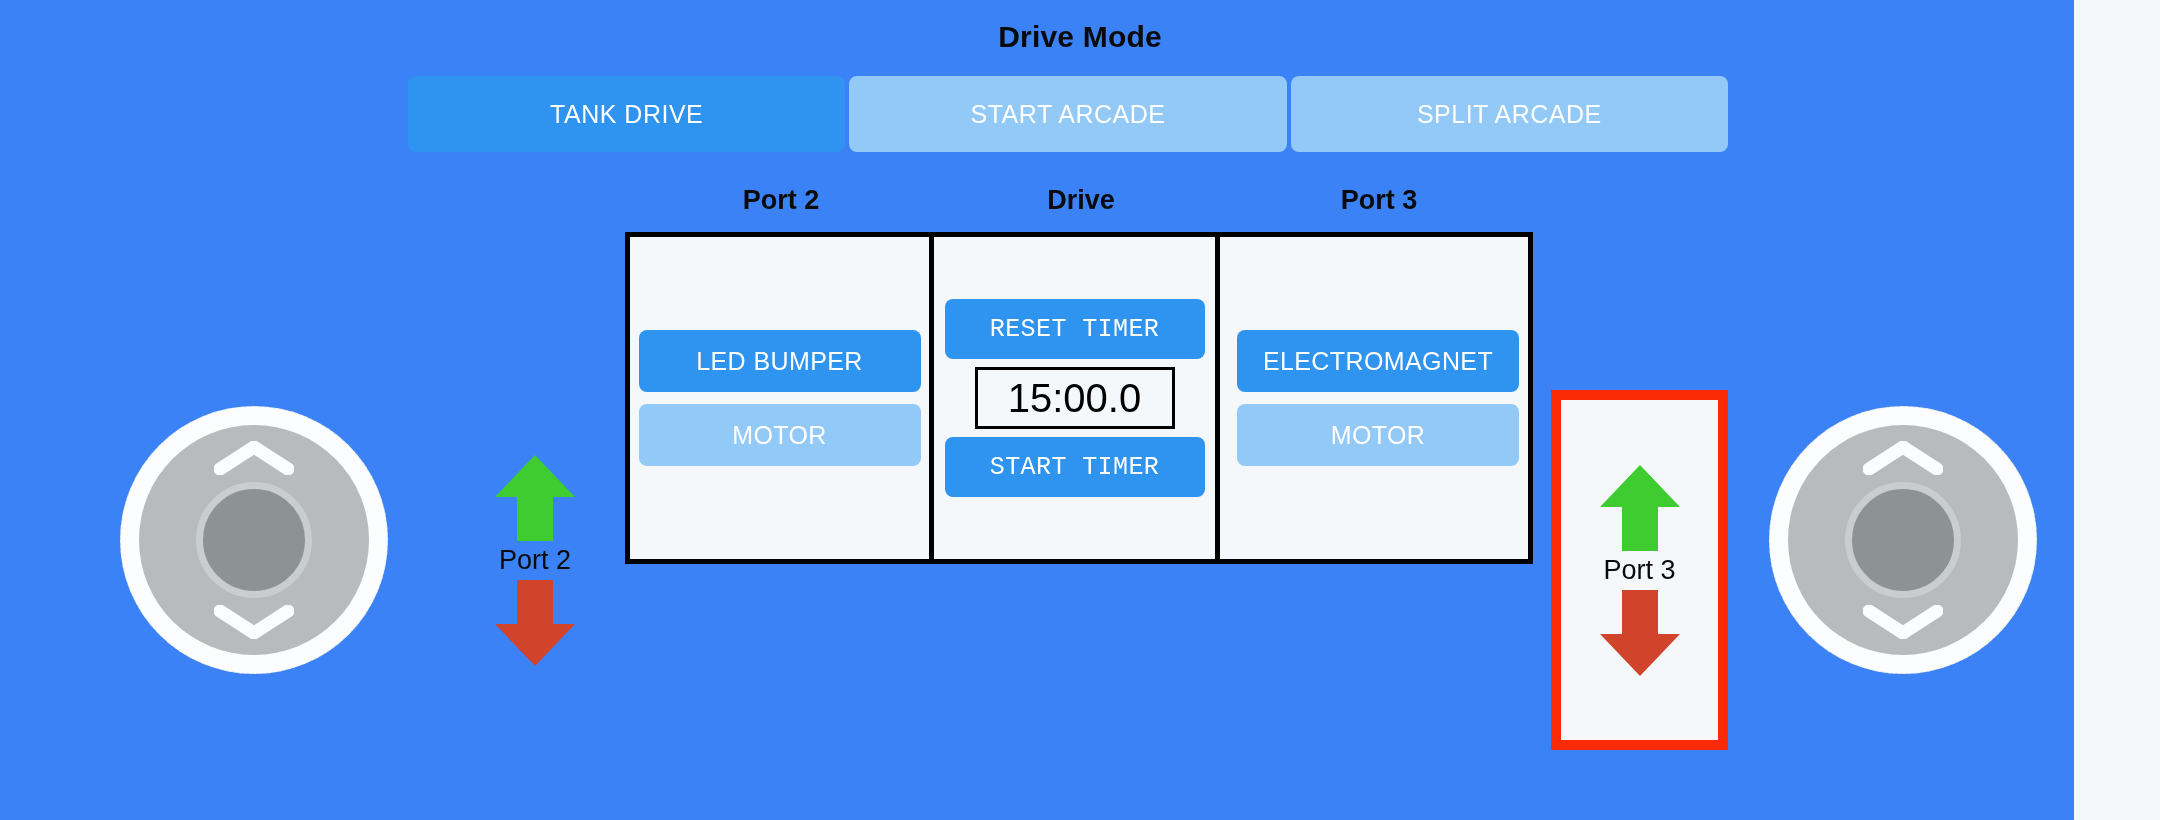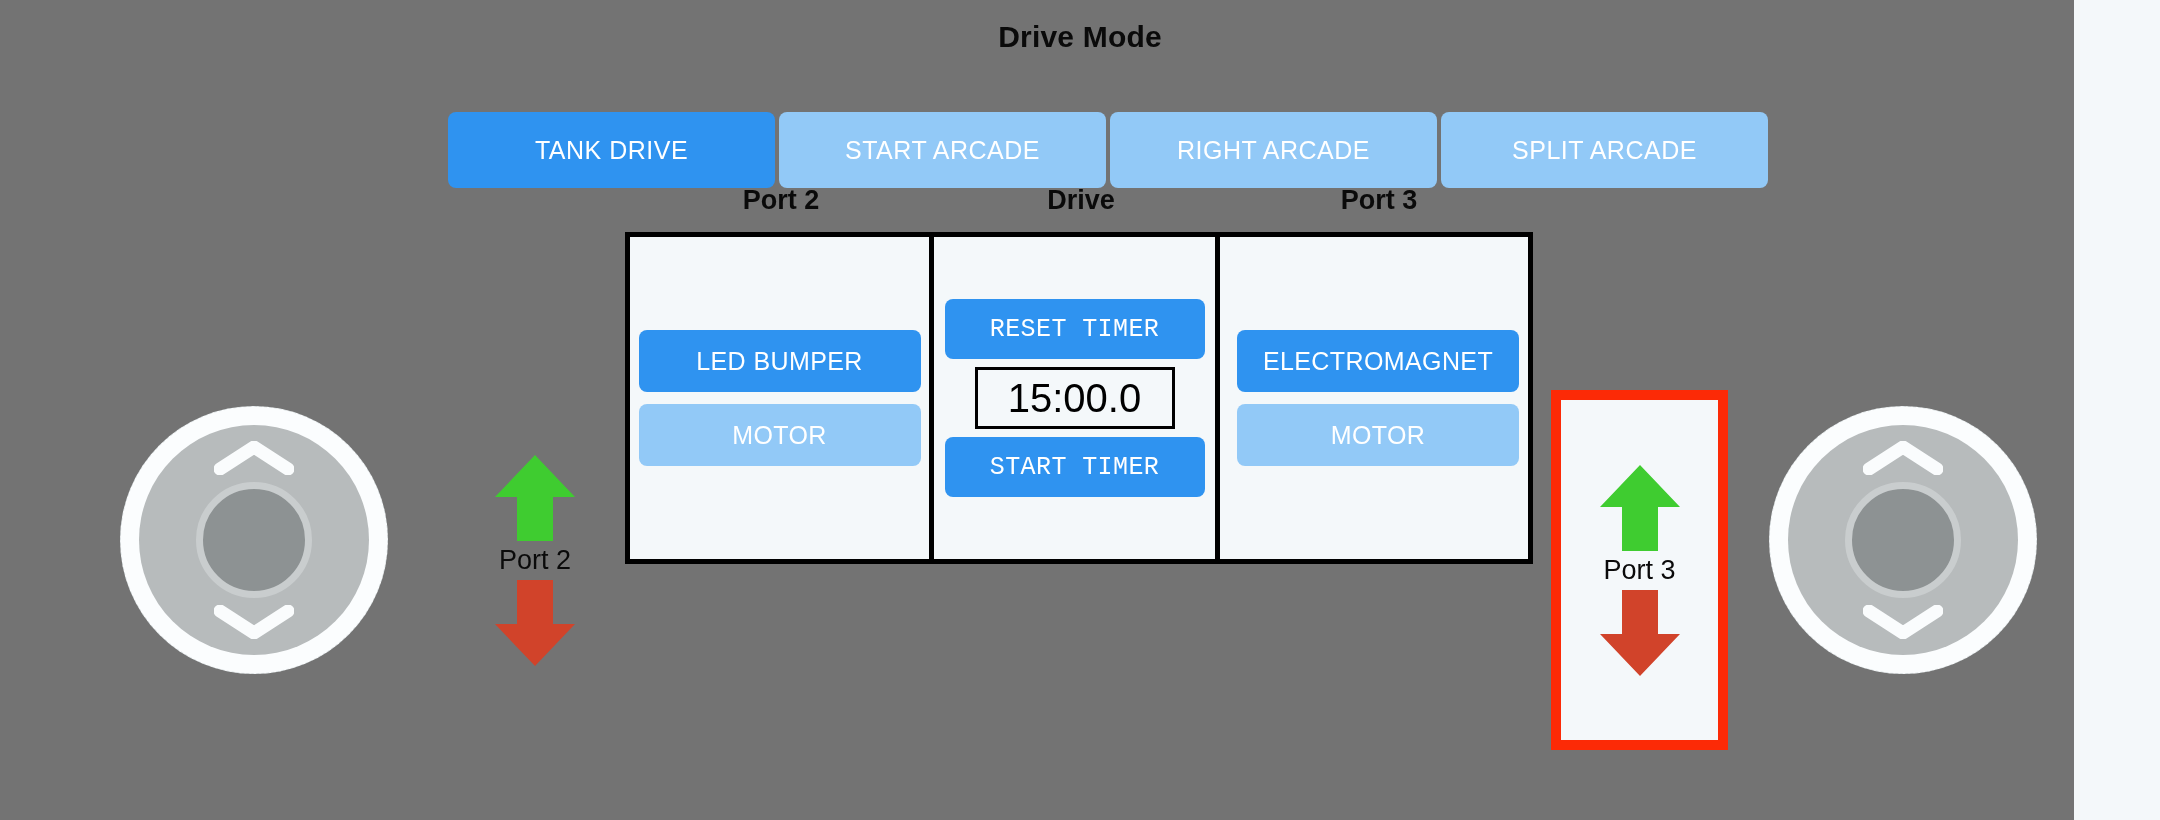--- a/index.html
+++ b/index.html
@@ -9,44 +9,43 @@
     height: 820px;
     background: #f4f8fa;
     font-family: "Liberation Sans", sans-serif;
     overflow: hidden;
   }
 
   #stage {
     position: relative;
     width: 2074px;
     height: 820px;
-    background: #737373;
+    background: #3b82f6;
   }
 
   
   .drive-mode-title {
     position: absolute;
     top: 20px;
     left: 0;
     width: 2160px;
     text-align: center;
     font-size: 30px;
     font-weight: bold;
     color: #0a0a0a;
     letter-spacing: 0.2px;
   }
 
   .mode-button-row {
     position: absolute;
     top: 76px;
-    left: 448px;
+    left: 408px;
     width: 1320px;
     display: flex;
     gap: 4px;
-    margin-top: 36px;
   }
 
   .mode-button {
     flex: 1 1 0;
     height: 76px;
     border: none;
     border-radius: 8px;
     background: #92c9f7;
     color: #ffffff;
     font-size: 25px;
@@ -224,21 +223,20 @@
 </head>
 <body>
 
 <div id="stage">
 
   <div class="drive-mode-title">Drive Mode</div>
 
   <div class="mode-button-row">
     <button class="mode-button active">TANK DRIVE</button>
     <button class="mode-button">START ARCADE</button>
-    <button class="mode-button">RIGHT ARCADE</button>
     <button class="mode-button">SPLIT ARCADE</button>
   </div>
 
   <div class="column-headers">
     <div class="column-header ch-port2">Port 2</div>
     <div class="column-header ch-timer">Drive</div>
     <div class="column-header ch-port3">Port 3</div>
   </div>
 
   <div class="center-panel">

